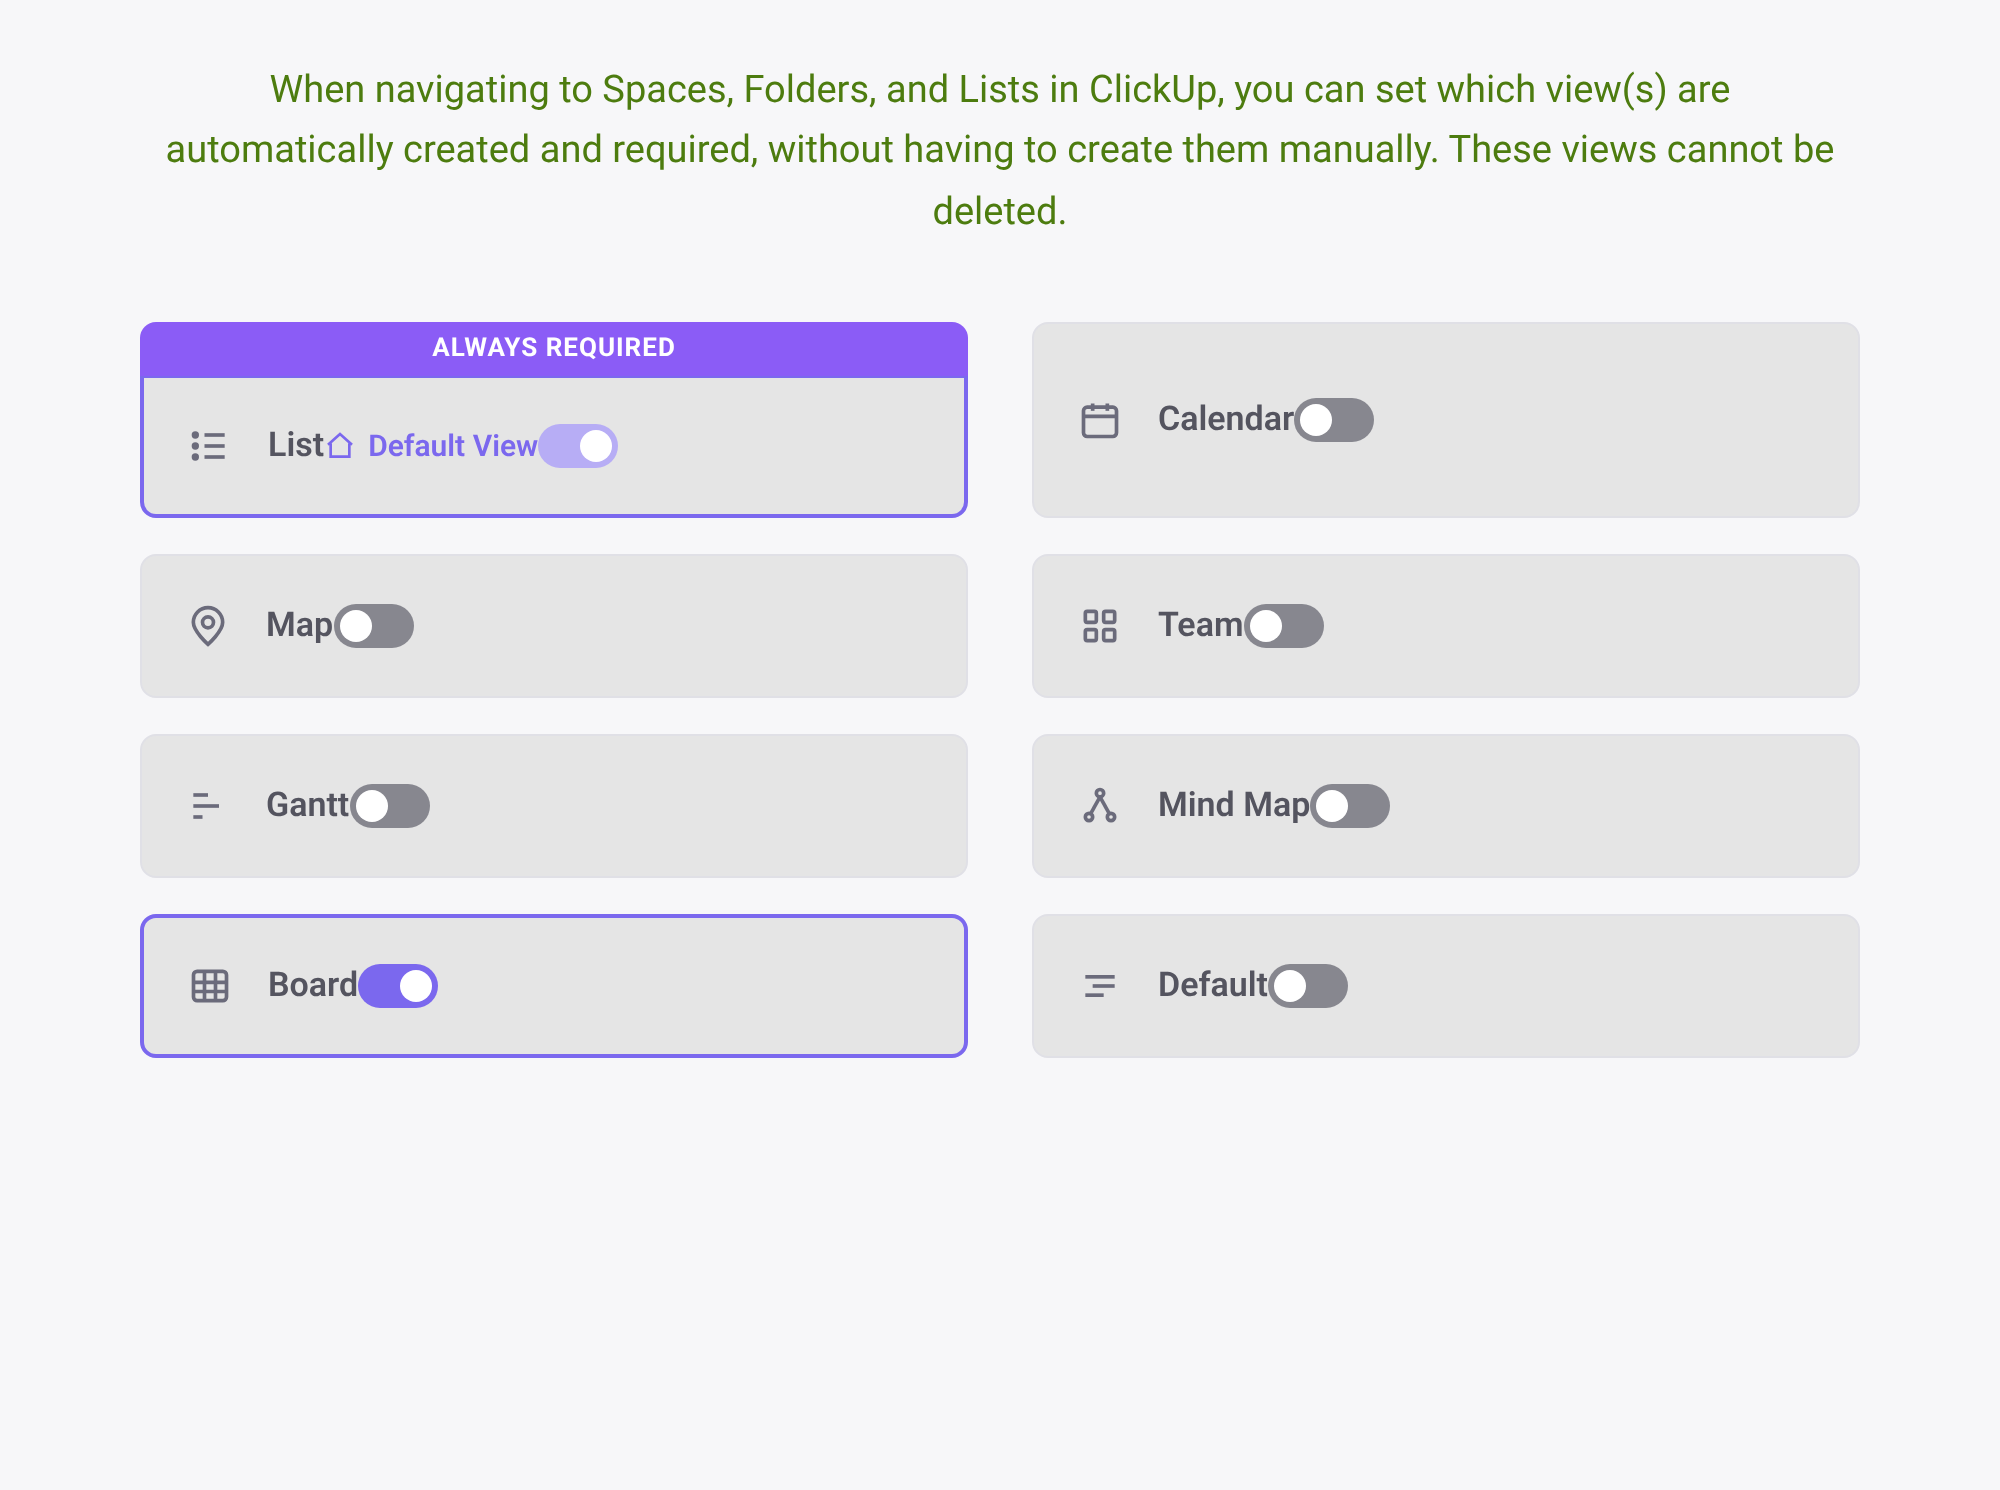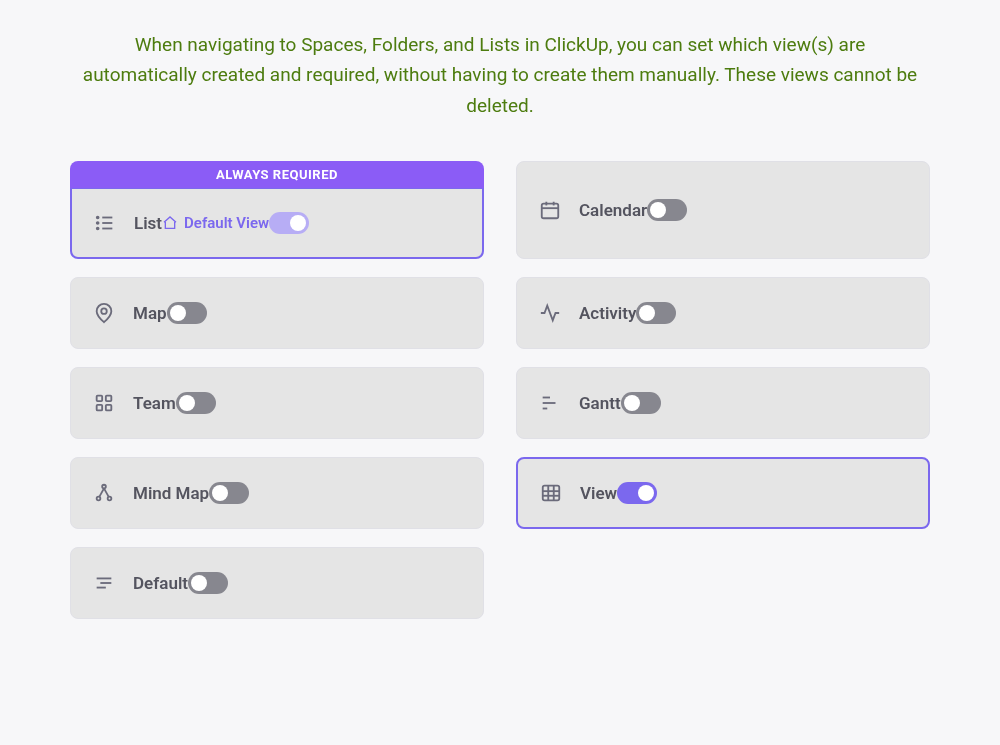--- a/index.html
+++ b/index.html
@@ -207,33 +207,20 @@
             <path d="M12 2a8 8 0 0 1 8 8c0 5-8 12-8 12s-8-7-8-12a8 8 0 0 1 8-8z"></path>
           </svg>
       </span>
       <span class="card-label">Map</span>
     </div>
     <div class="toggle">
       <div class="toggle-knob"></div>
     </div>
   </div>
 
-  <div class="card">
-    <div class="card-left">
-      <span class="card-icon">
-        <svg viewBox="0 0 24 24">
-            <polyline points="2 12 6 12 9 4 15 20 18 12 22 12"></polyline>
-          </svg>
-      </span>
-      <span class="card-label">Activity</span>
-    </div>
-    <div class="toggle">
-      <div class="toggle-knob"></div>
-    </div>
-  </div>
 
   <div class="card">
     <div class="card-left">
       <span class="card-icon">
         <svg viewBox="0 0 24 24">
             <rect x="4" y="4" width="6" height="6" rx="1"></rect>
             <rect x="14" y="4" width="6" height="6" rx="1"></rect>
             <rect x="4" y="14" width="6" height="6" rx="1"></rect>
             <rect x="14" y="14" width="6" height="6" rx="1"></rect>
           </svg>
@@ -283,21 +270,21 @@
     <div class="card-left">
       <span class="card-icon">
         <svg viewBox="0 0 24 24">
             <rect x="3" y="4" width="18" height="16" rx="2"></rect>
             <line x1="3" y1="10" x2="21" y2="10"></line>
             <line x1="3" y1="15" x2="21" y2="15"></line>
             <line x1="9" y1="4" x2="9" y2="20"></line>
             <line x1="15" y1="4" x2="15" y2="20"></line>
           </svg>
       </span>
-      <span class="card-label">View</span>
+      <span class="card-label">Board</span>
     </div>
     <div class="toggle on">
       <div class="toggle-knob"></div>
     </div>
   </div>
 
   <div class="card">
     <div class="card-left">
       <span class="card-icon">
         <svg viewBox="0 0 24 24">

